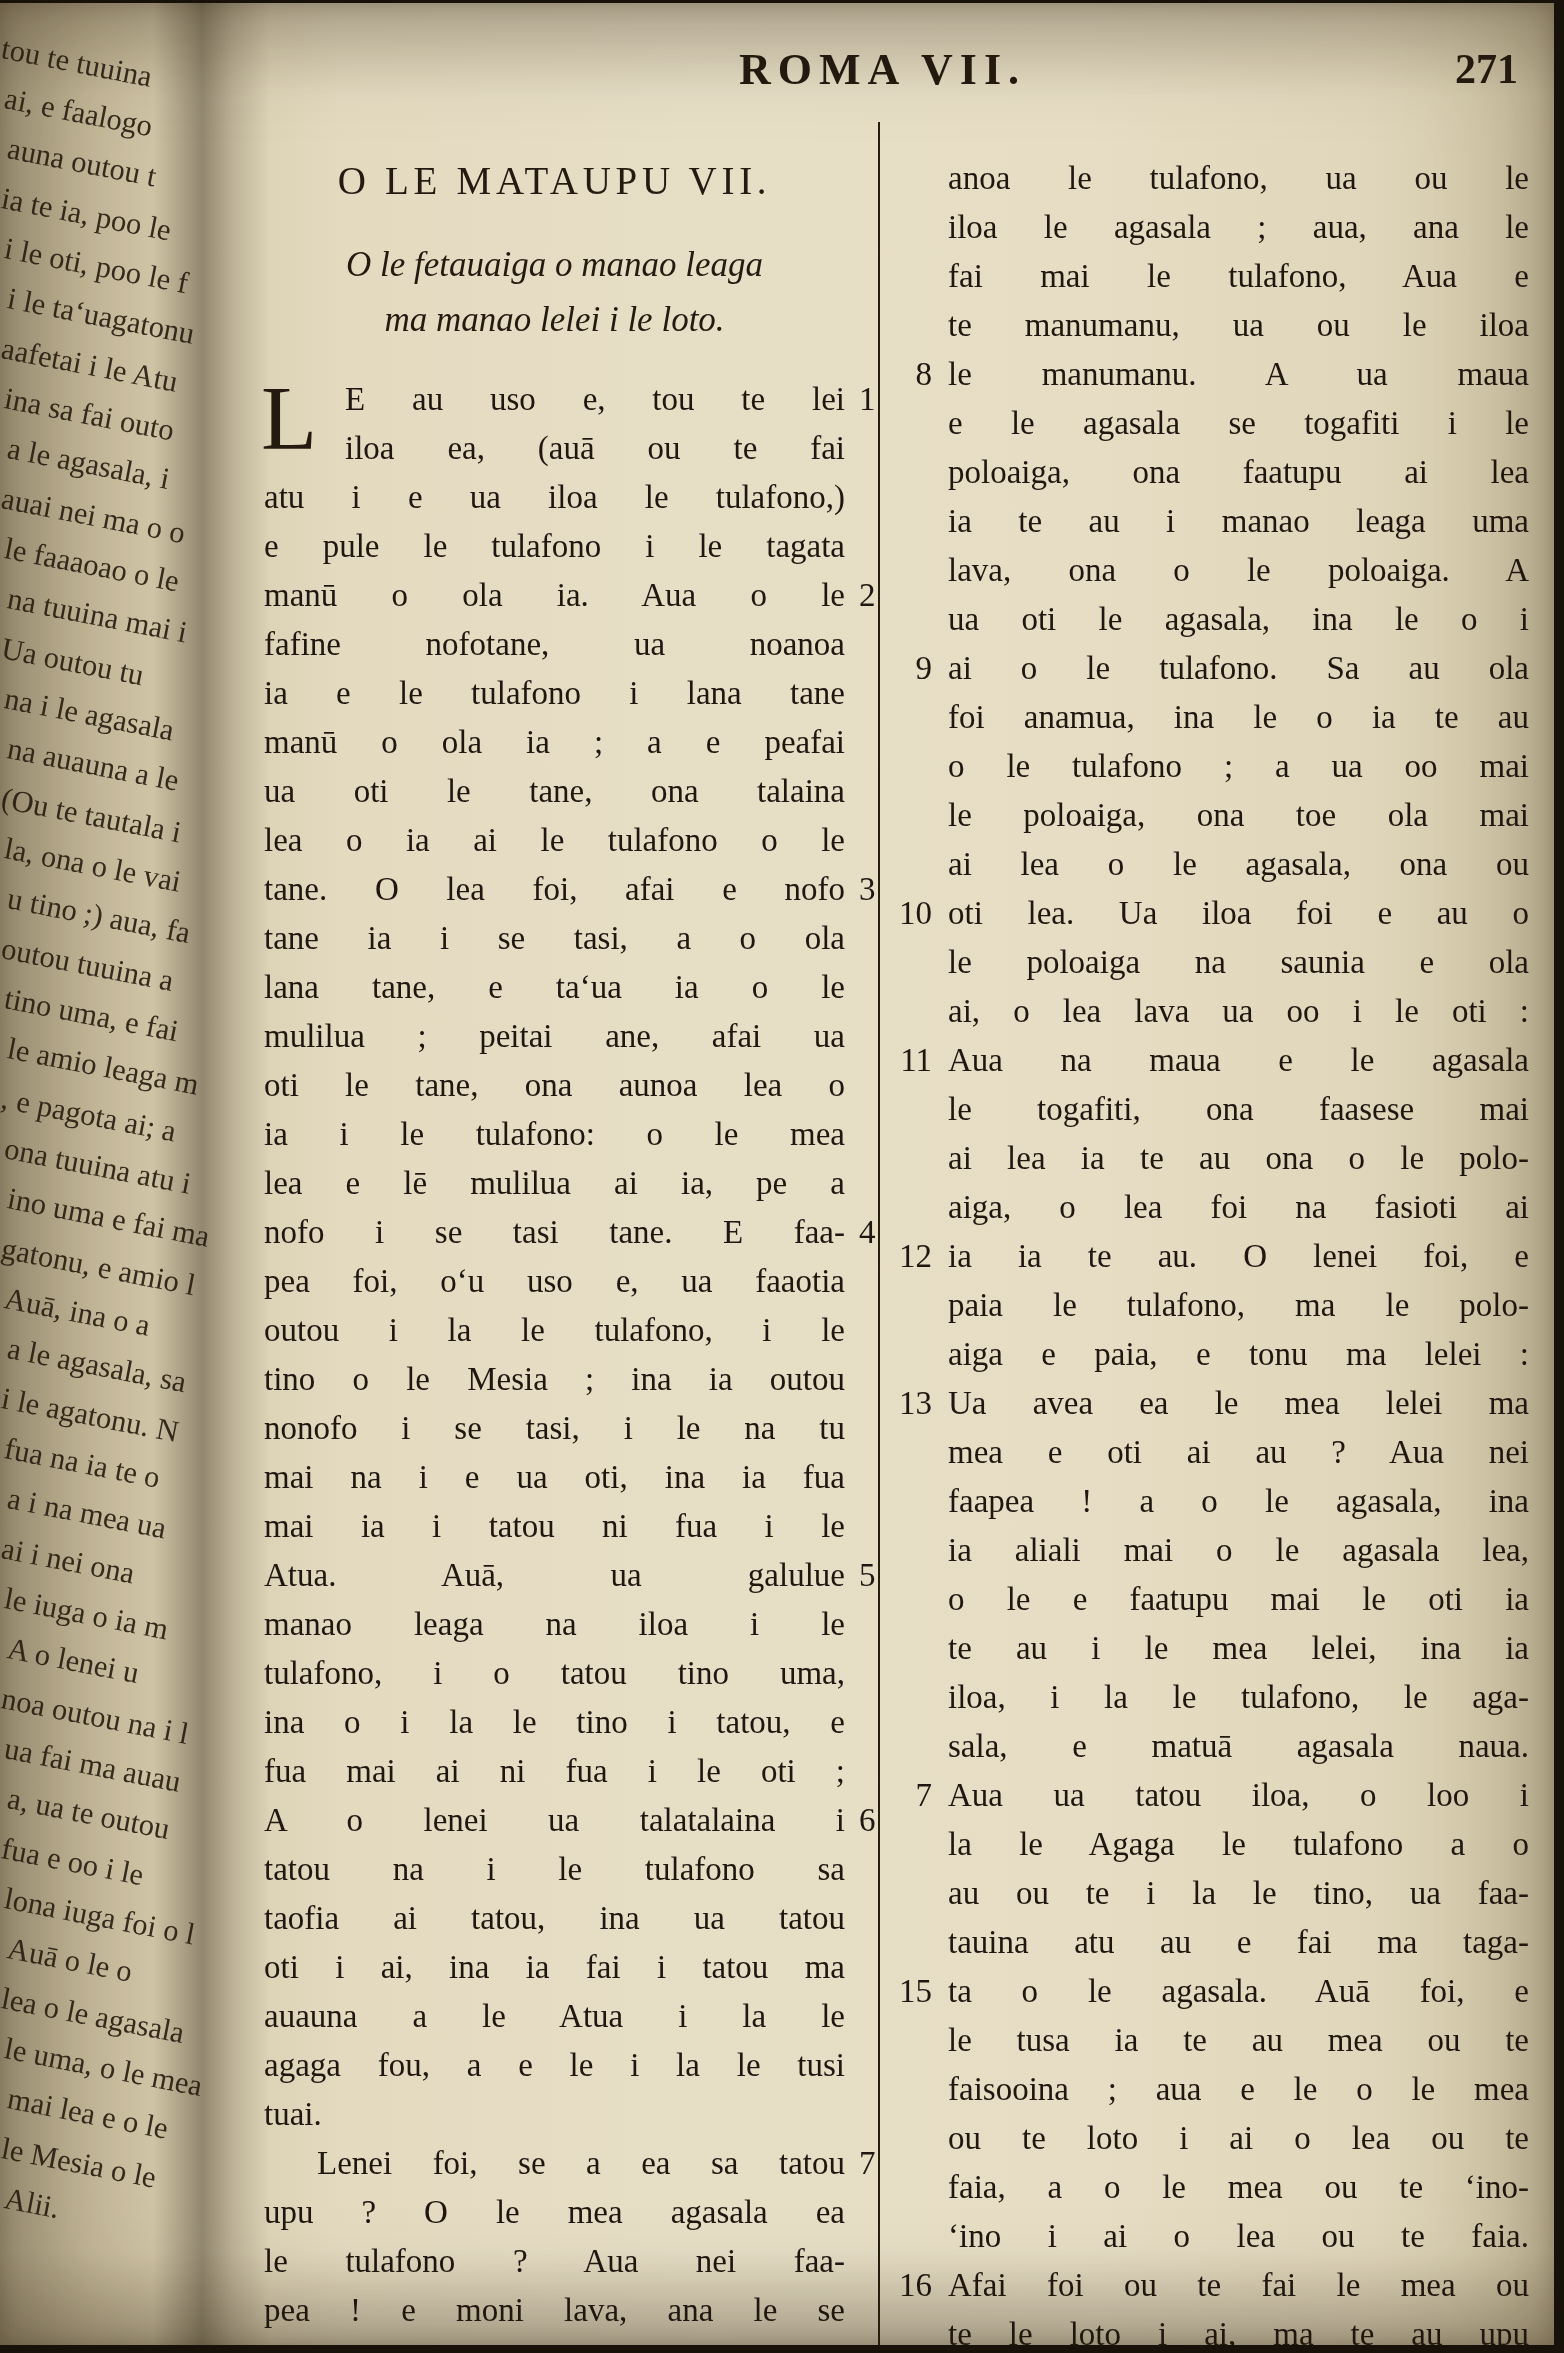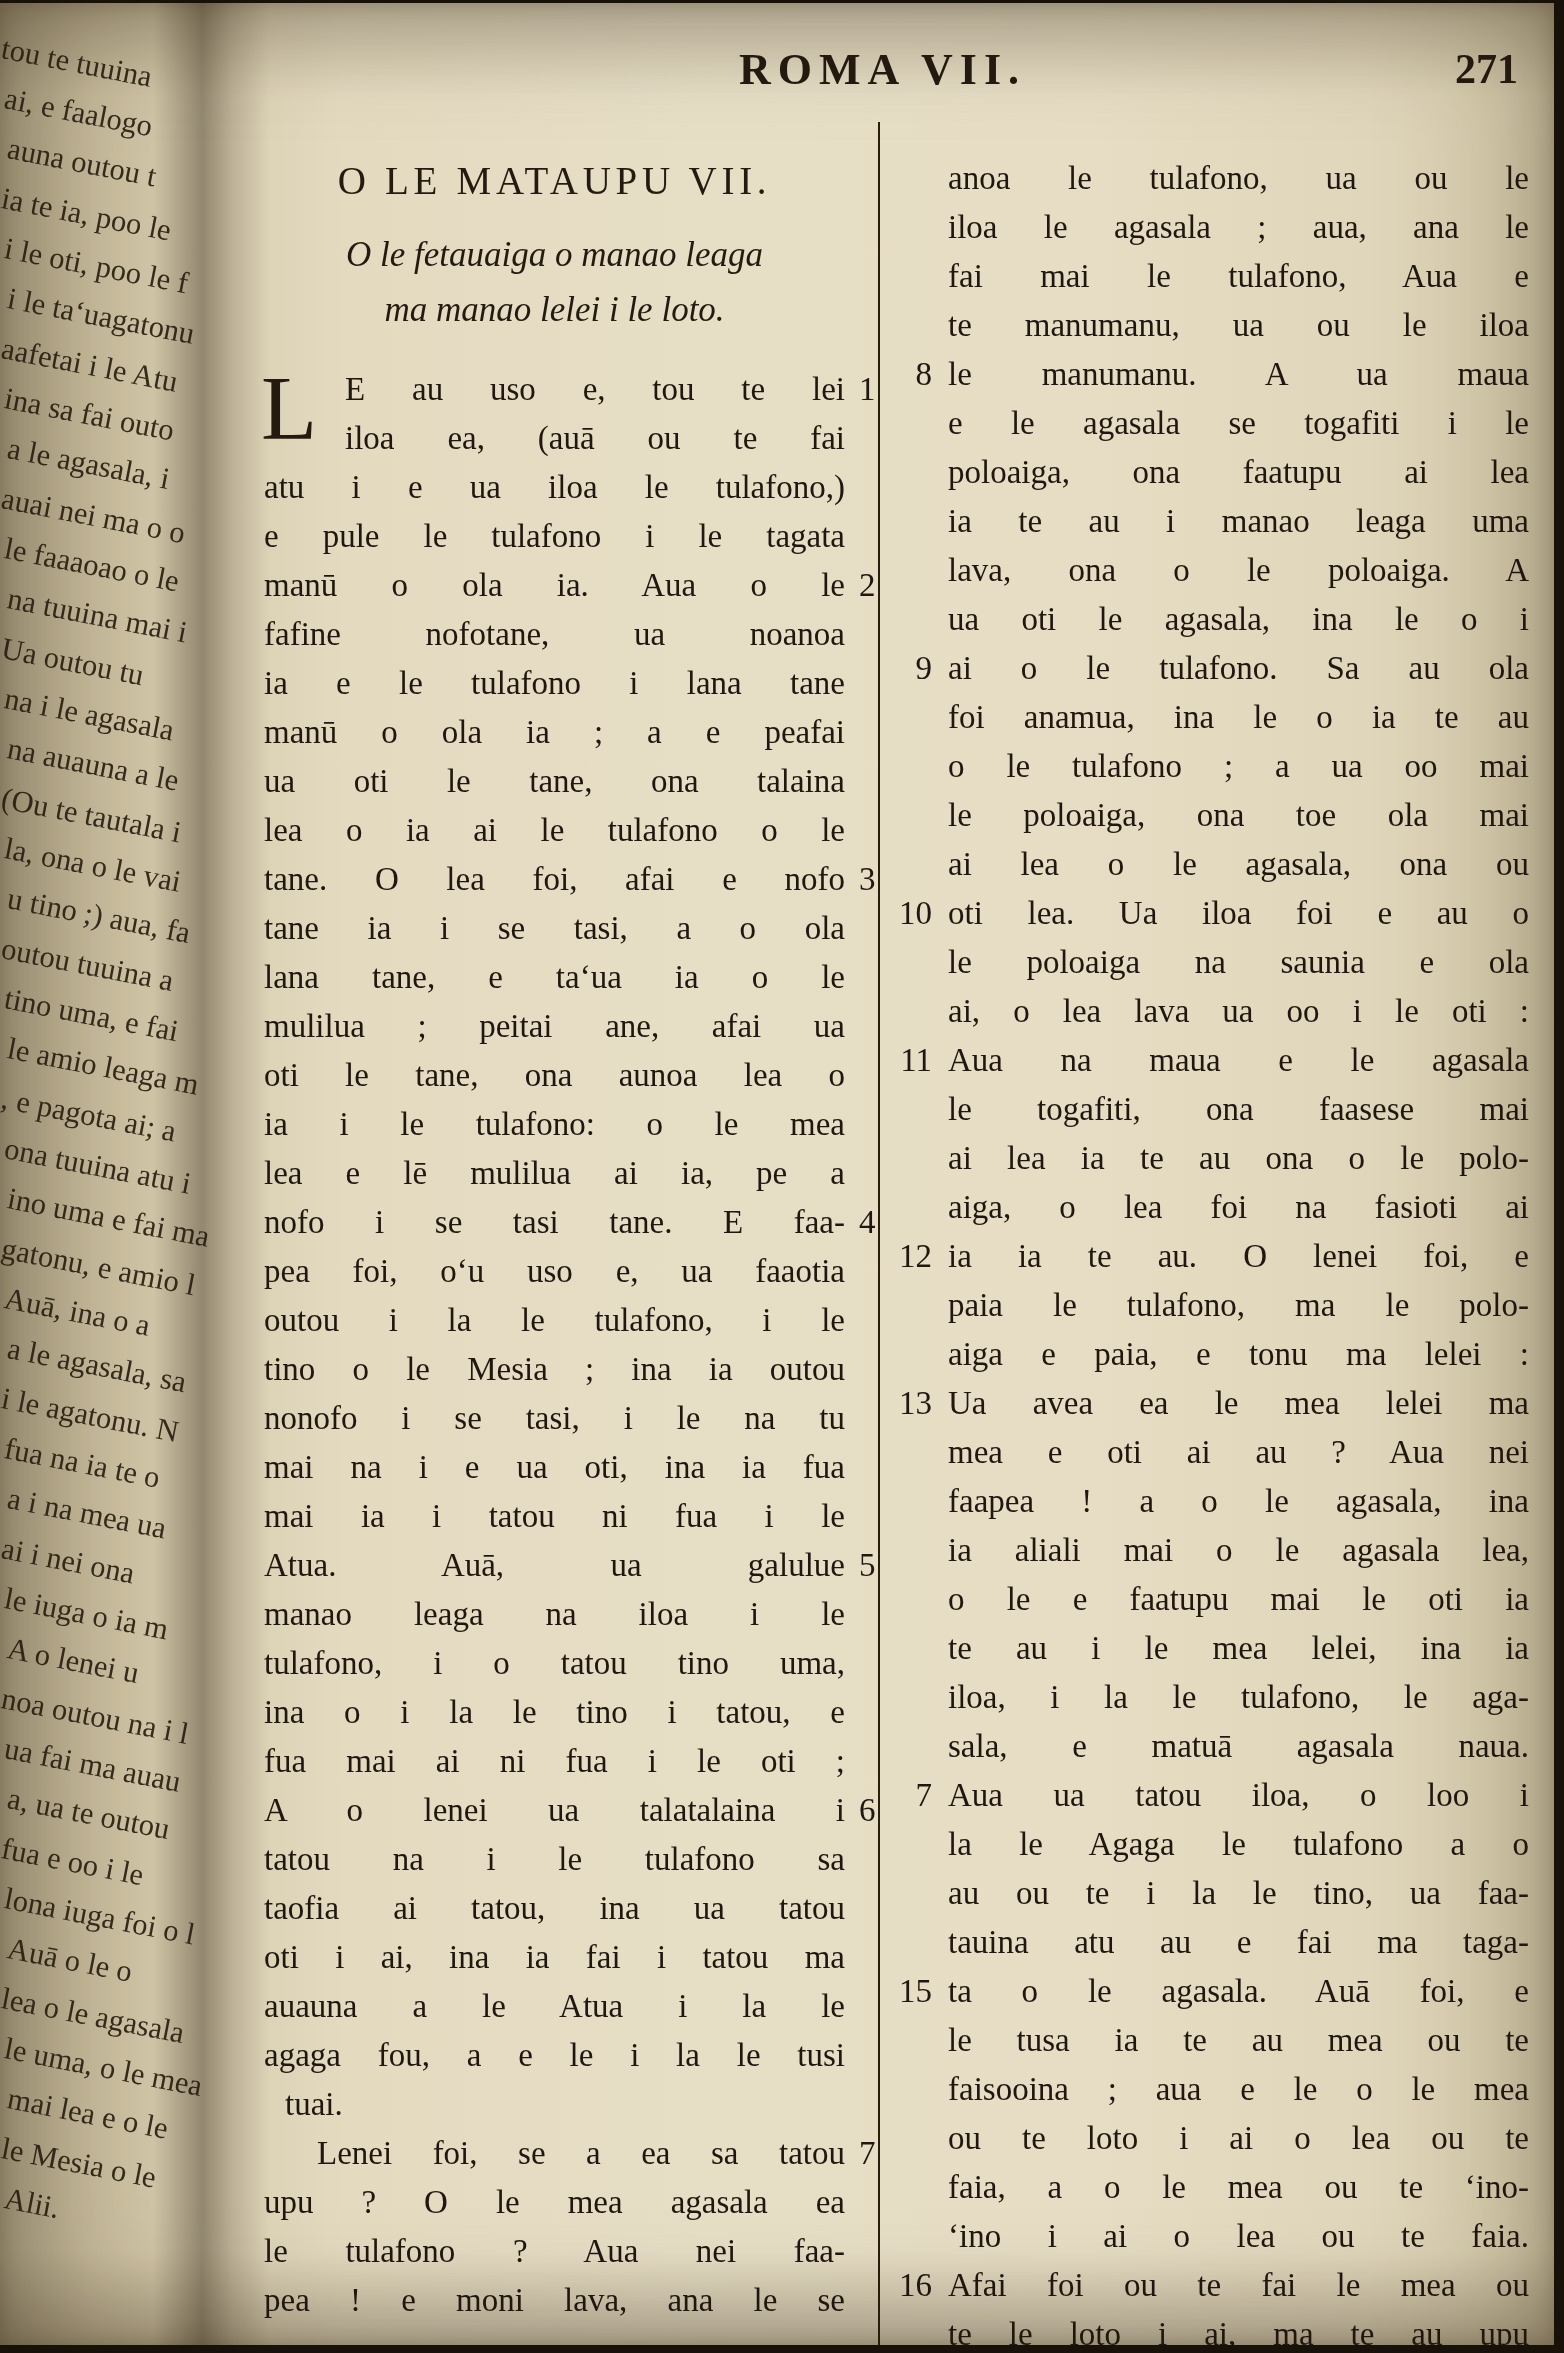--- a/index.html
+++ b/index.html
@@ -30,27 +30,27 @@
   
   .running-head{position:absolute;top:41px;left:258px;right:47px;text-align:center;
     font-size:44px;font-weight:600;letter-spacing:7px;color:#241a0f;}
   .page-number{position:absolute;top:42px;right:36px;font-size:42px;font-weight:600;color:#241a0f;margin-left:46px;}
   
   .divider{position:absolute;left:878px;top:119px;bottom:0;width:2.3px;background:#2a1d0e;}
   .col{position:absolute;color:#201710;}
   .col-left{left:264px;top:153px;width:581px;}
   .col-right{left:948px;top:135px;width:581px;}
   .chapter-heading{font-size:39px;line-height:49px;letter-spacing:4.7px;text-align:center;color:#241a0f;}
-  .subtitle{font-style:italic;font-size:35px;line-height:45px;text-align:center;margin-top:27px;color:#241a0f;}
+  .subtitle{font-style:italic;font-size:35px;line-height:45px;text-align:center;margin-top:37px;color:#241a0f;}
   .subtitle + .subtitle{margin-top:10px;}
   .col-body{position:relative;margin-top:33px;}
   .col-right .col-body{margin-top:16px;}
   .text-line{position:relative;height:49px;line-height:49px;font-size:33px;
     text-align:justify;text-align-last:justify;text-justify:inter-word;}
-  .text-line.noj{text-align-last:left;margin-left:21px;}
+  .text-line.noj{text-align-last:left;}
   .text-line.ind{padding-left:53px;}
   .text-line.dc{padding-left:81px;}
   .drop-cap{position:absolute;left:-3.1px;top:-4.7px;font-size:92px;line-height:97px;color:#241a0f;}
   .verse-num{position:absolute;top:0;font-size:33px;line-height:49px;color:#201710;text-align-last:auto;}
   .col-left .verse-num{left:calc(100% + 14px);}
   .col-right .verse-num{left:-72px;width:56px;text-align:right;}
 </style>
 </head>
 <body>
 

